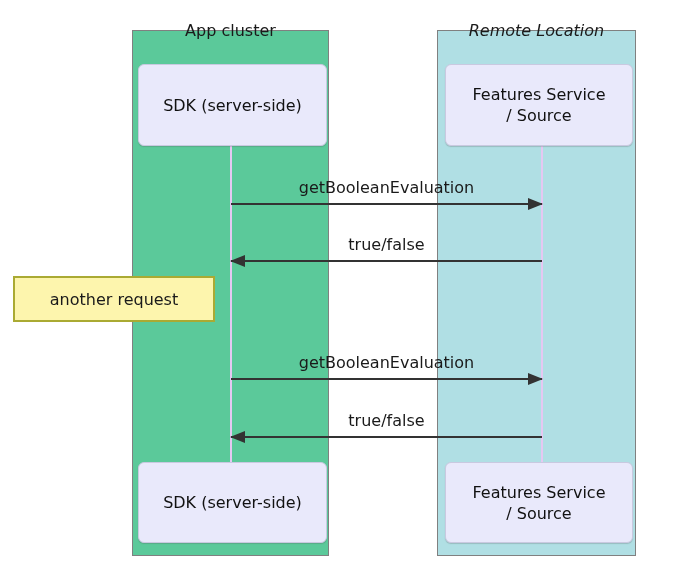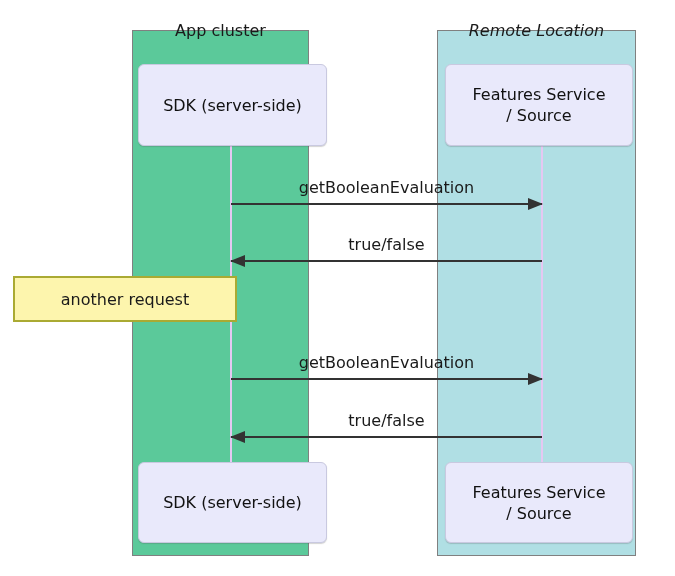--- a/index.html
+++ b/index.html
@@ -13,21 +13,21 @@
     overflow: hidden;
   }
   .group {
     position: absolute;
     top: 30px;
     height: 526px;
     border: 1px solid var(--c-frame-border, #808080);
     box-sizing: border-box;
     z-index: 1;
   }
-  .group-app    { left: 132px; width: 177px; background: var(--c-app-cluster-bg, #5bc99a); }
+  .group-app    { left: 132px; width: 197px; background: var(--c-app-cluster-bg, #5bc99a); }
   .group-remote { left: 437px; width: 199px; background: var(--c-remote-location-bg, #b0dfe4); font-style: italic; }
   .group-label {
     position: absolute;
     top: -10px;
     left: 0; right: 0;
     text-align: center;
     font-size: 16px;
     line-height: 20px;
     color: var(--c-text, #1a1a1a);
   }
@@ -90,21 +90,21 @@
     top: -6px;
     border-top: 6px solid transparent;
     border-bottom: 6px solid transparent;
   }
   .head-right { right: -1px; border-left: 15px solid var(--c-arrow, #333333); }
   .head-left  { left: -1px;  border-right: 15px solid var(--c-arrow, #333333); }
   .note {
     position: absolute;
     left: 13px;
     top: 276px;
-    width: 224px;
+    width: 202px;
     height: 46px;
     box-sizing: border-box;
     background: var(--c-note-bg, #fdf5ad);
     border: 2px solid var(--c-note-border, #aaaa33);
     display: flex;
     align-items: center;
     justify-content: center;
     text-align: center;
     font-size: 16px;
     color: var(--c-text, #1a1a1a);

